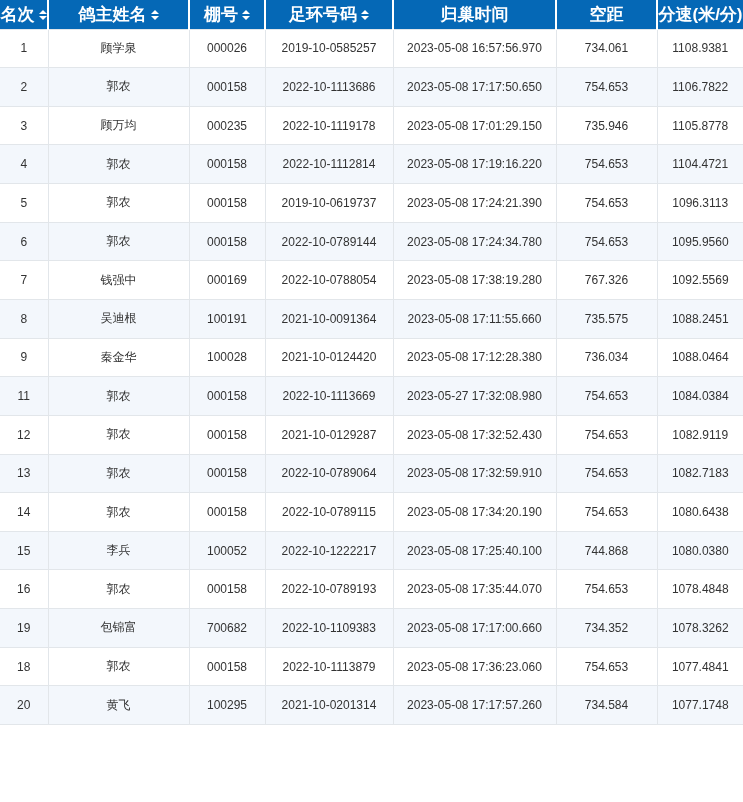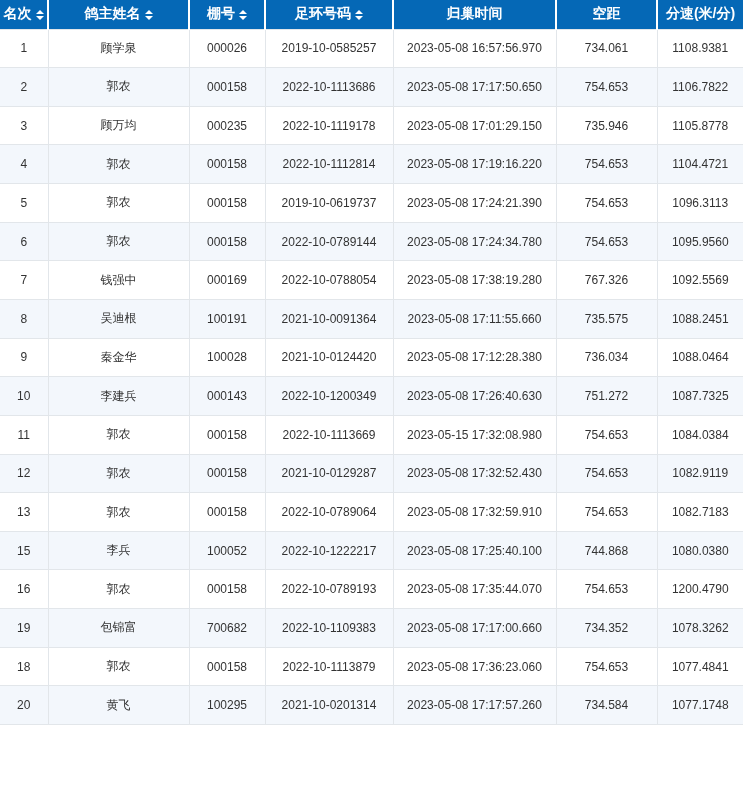--- a/index.html
+++ b/index.html
@@ -18,21 +18,21 @@
   col.c-owner  { width: 141px; }
   col.c-loft   { width: 76px; }
   col.c-ring   { width: 128px; }
   col.c-time   { width: 163px; }
   col.c-dist   { width: 101px; }
   col.c-speed  { width: 86px; }
 
   thead th {
     background: #0568b6;
     color: #ffffff;
-    font-size: 14px;
+    font-size: 17px;
     font-weight: bold;
     height: 29px;
     text-align: center;
     vertical-align: middle;
     border-right: 2px solid #ffffff;
     white-space: nowrap;
     overflow: hidden;
     cursor: pointer;
   }
   thead th:last-child { border-right: none; }
@@ -167,72 +167,72 @@
       <tr>
         <td>9</td>
         <td>秦金华</td>
         <td>100028</td>
         <td>2021-10-0124420</td>
         <td>2023-05-08 17:12:28.380</td>
         <td>736.034</td>
         <td>1088.0464</td>
       </tr>
       <tr>
-        <td>10</td>
-        <td>李建兵</td>
-        <td>000143</td>
-        <td>2022-10-1200349</td>
-        <td>2023-05-08 17:26:40.630</td>
-        <td>751.272</td>
-        <td>1087.7325</td>
-      </tr>
-      <tr>
         <td>11</td>
         <td>郭农</td>
         <td>000158</td>
         <td>2022-10-1113669</td>
-        <td>2023-05-15 17:32:08.980</td>
+        <td>2023-05-27 17:32:08.980</td>
         <td>754.653</td>
         <td>1084.0384</td>
       </tr>
       <tr>
         <td>12</td>
         <td>郭农</td>
         <td>000158</td>
         <td>2021-10-0129287</td>
         <td>2023-05-08 17:32:52.430</td>
         <td>754.653</td>
         <td>1082.9119</td>
       </tr>
       <tr>
         <td>13</td>
         <td>郭农</td>
         <td>000158</td>
         <td>2022-10-0789064</td>
         <td>2023-05-08 17:32:59.910</td>
         <td>754.653</td>
         <td>1082.7183</td>
+      </tr>
+      <tr>
+        <td>14</td>
+        <td>郭农</td>
+        <td>000158</td>
+        <td>2022-10-0789115</td>
+        <td>2023-05-08 17:34:20.190</td>
+        <td>754.653</td>
+        <td>1080.6438</td>
       </tr>
       <tr>
         <td>15</td>
         <td>李兵</td>
         <td>100052</td>
         <td>2022-10-1222217</td>
         <td>2023-05-08 17:25:40.100</td>
         <td>744.868</td>
         <td>1080.0380</td>
       </tr>
       <tr>
         <td>16</td>
         <td>郭农</td>
         <td>000158</td>
         <td>2022-10-0789193</td>
         <td>2023-05-08 17:35:44.070</td>
         <td>754.653</td>
-        <td>1200.4790</td>
+        <td>1078.4848</td>
       </tr>
       <tr>
         <td>19</td>
         <td>包锦富</td>
         <td>700682</td>
         <td>2022-10-1109383</td>
         <td>2023-05-08 17:17:00.660</td>
         <td>734.352</td>
         <td>1078.3262</td>
       </tr>

